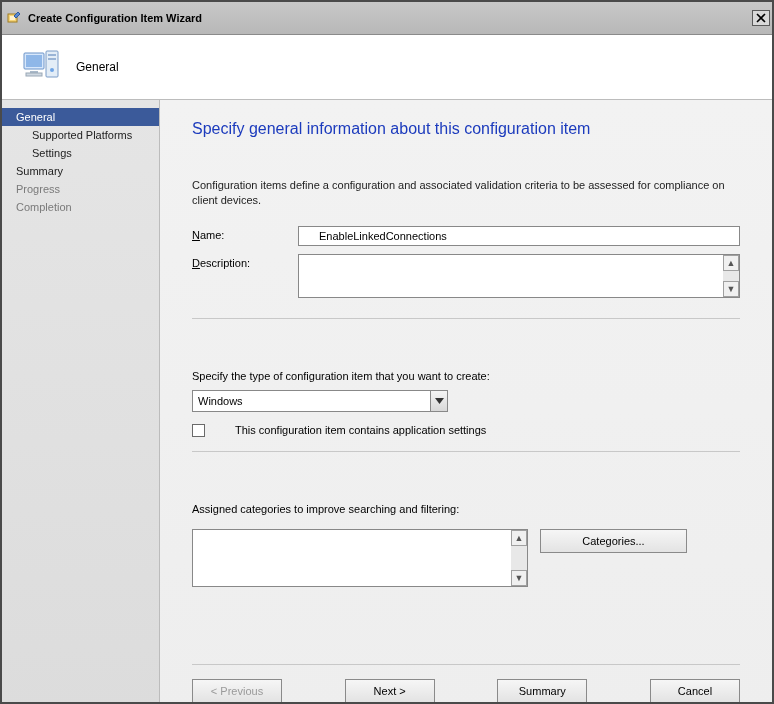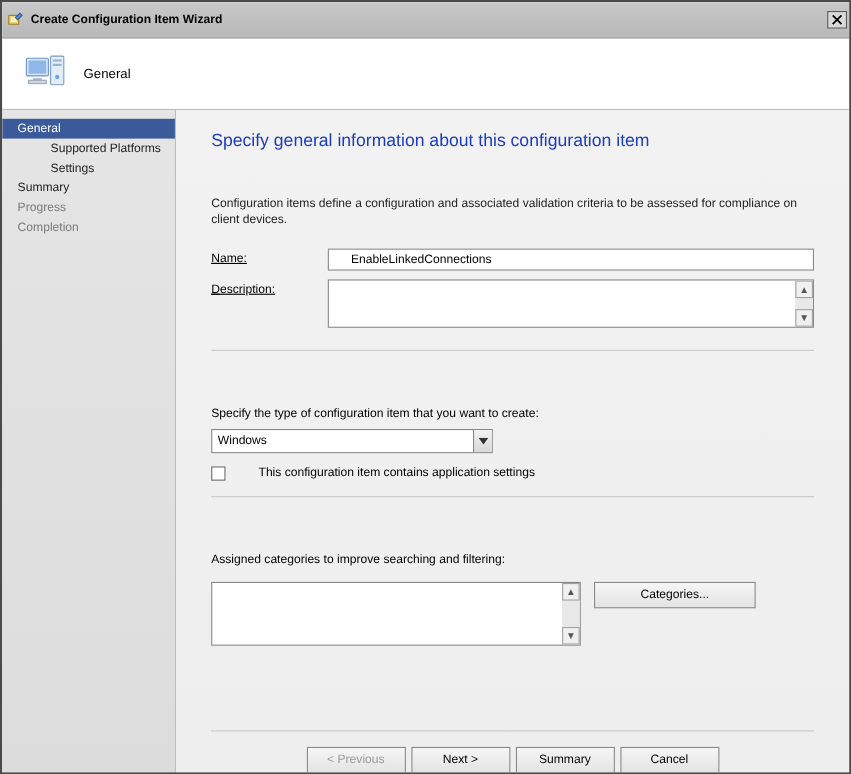--- a/index.html
+++ b/index.html
@@ -63,21 +63,21 @@
     background: linear-gradient(#e5e5e5, #dcdcdc);
     border-right:1px solid #bcbcbc;
     padding-top:8px;
   }
   .nav-item {
     padding:3px 8px 3px 14px;
     color:#222;
     cursor:pointer;
     white-space:nowrap;
   }
-  .nav-item.sub { padding-left:44px; }
+  .nav-item.sub { padding-left:30px; }
   .nav-item.selected {
     background:#3b5a9a;
     color:#fff;
   }
   .nav-item.muted { color:#7a7a7a; cursor:default; }
 
   .content {
     flex:1;
     background: linear-gradient(#f2f2f2,#eeeeee);
     padding:20px 32px 12px 32px;
@@ -88,21 +88,21 @@
     color:#1c3bbd;
     font-size:16px;
     margin-bottom:40px;
   }
   .intro {
     color:#222;
     margin-bottom:18px;
     line-height:1.35;
   }
   .form-row { display:flex; align-items:flex-start; margin-bottom:8px; }
-  .form-row .lbl { width:106px; padding-top:3px;text-decoration:underline; }
+  .form-row .lbl { width:106px; padding-top:3px; }
   .txt-input {
     flex:1;
     height:20px;
     border:1px solid #888;
     background:#fff;
     font:inherit;
     padding:2px 20px;
   }
   .txtarea-wrap {
     flex:1;
@@ -166,21 +166,21 @@
     cursor:pointer;
     display:inline-flex;align-items:center;justify-content:center;
     font:inherit;
   }
   .wiz-btn.wide{width:147px;}
   .wiz-btn.disabled { color:#9a9a9a; cursor:default; }
   .footer {
     margin-top:auto;
     border-top:1px solid #c8c8c8;
     padding-top:14px;
-    display:flex;justify-content:center;gap:5px;
+    display:flex;justify-content:space-between;gap:5px;
   }
   .underline-first::first-letter{ text-decoration:underline; }
 </style>
 </head>
 <body>
 
 <div class="titlebar">
   <span class="title-icon">
     <svg width="14" height="14" viewBox="0 0 14 14">
       <rect x="1" y="3" width="9" height="8" fill="#f5d478" stroke="#a07d20"></rect>

